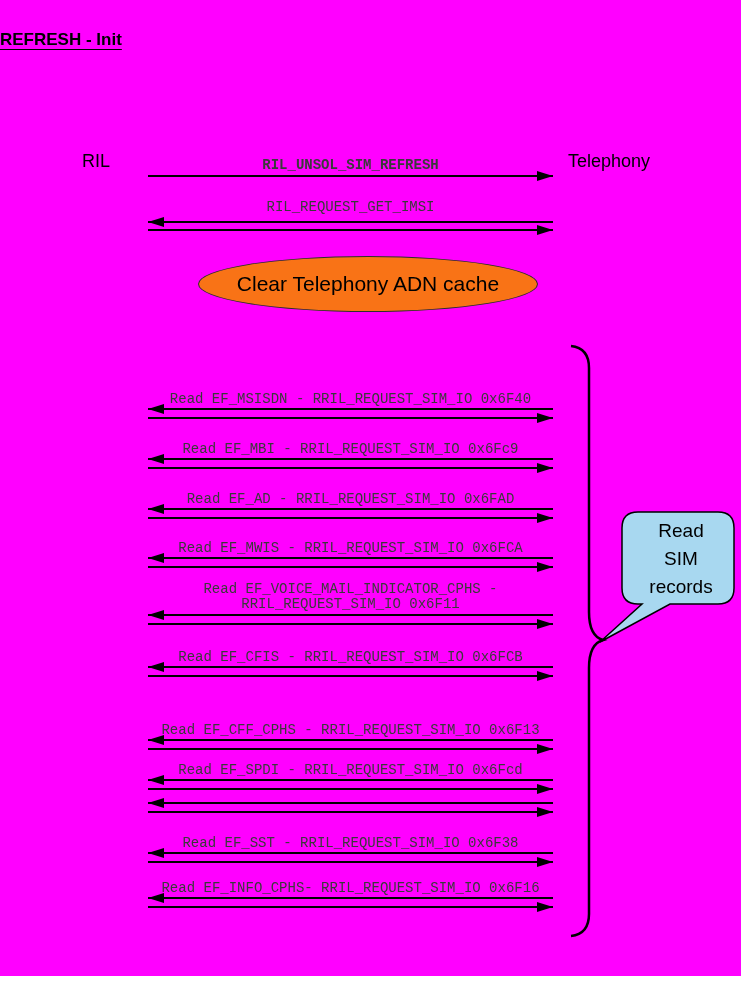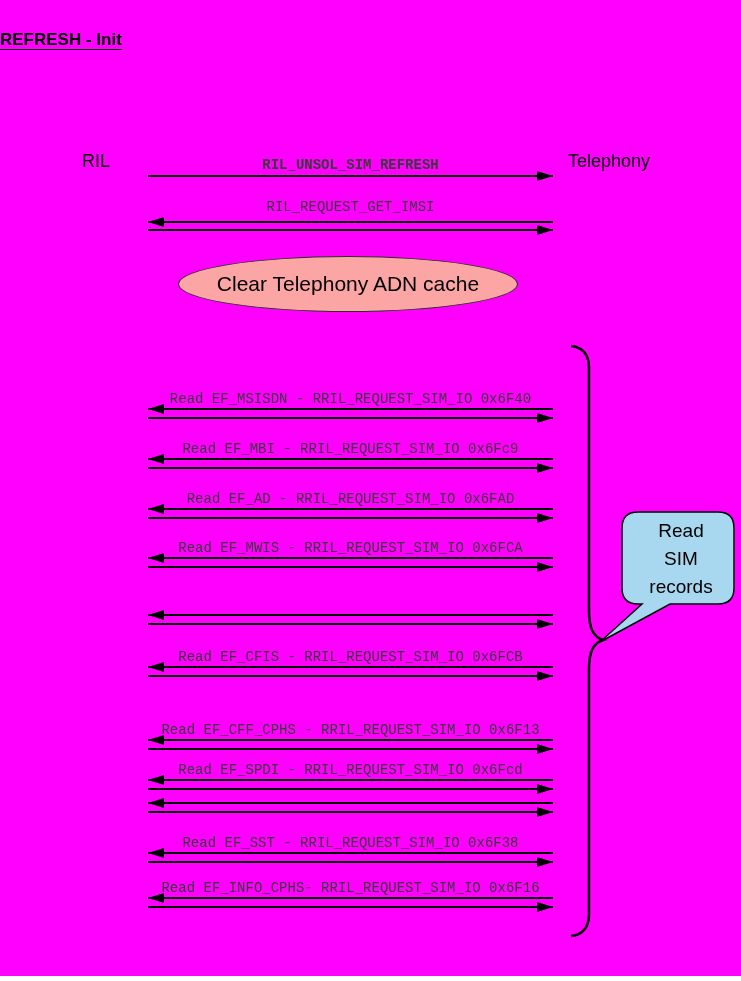--- a/index.html
+++ b/index.html
@@ -69,23 +69,23 @@
     border-bottom: 5px solid transparent;
     border-left: 16px solid #000;
   }
   .read-row .l-left  { top: 16px; }
   .read-row .l-right { top: 25px; }
   .read-row.tall .l-left  { top: 32px; }
   .read-row.tall .l-right { top: 41px; }
 
   .ellipse {
     position: absolute;
-    left: 178px; top: 256px;
+    left: 198px; top: 256px;
     width: 338px; height: 54px;
-    background: #fca5a5;
+    background: #f97316;
     border: 1px solid #2e2e2e;
     border-radius: 50%;
     display: flex;
     align-items: center;
     justify-content: center;
     font-size: 21px;
   }
   .brace-svg {
     position: absolute;
     left: 565px; top: 344px;
@@ -153,20 +153,21 @@
     <div class="line l-right"></div>
   </div>
 
   <div class="row read-row" style="top:541px; height:30px;">
     <div class="msg-label">Read EF_MWIS - RRIL_REQUEST_SIM_IO 0x6FCA</div>
     <div class="line l-left"></div>
     <div class="line l-right"></div>
   </div>
 
   <div class="row read-row tall" style="top:582px; height:46px;">
+    <div class="msg-label">Read EF_VOICE_MAIL_INDICATOR_CPHS - RRIL_REQUEST_SIM_IO 0x6F11</div>
     <div class="line l-left"></div>
     <div class="line l-right"></div>
   </div>
 
   <div class="row read-row" style="top:650px; height:30px;">
     <div class="msg-label">Read EF_CFIS - RRIL_REQUEST_SIM_IO 0x6FCB</div>
     <div class="line l-left"></div>
     <div class="line l-right"></div>
   </div>
 

